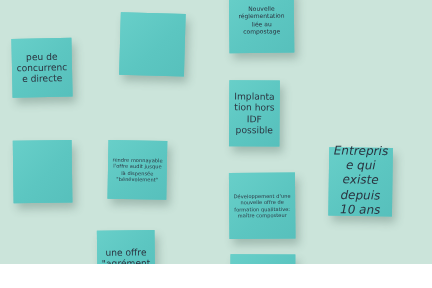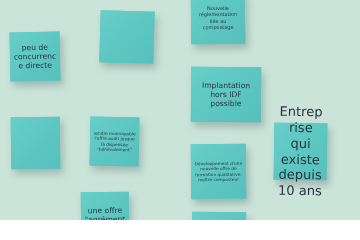--- a/index.html
+++ b/index.html
@@ -36,36 +36,36 @@
   }
   .note .txt {
     display: block;
     width: 100%;
     word-wrap: break-word;
   }
   
   .s-tiny  { font-size: 4.2px; letter-spacing: 0.05px; }
   .s-small { font-size: 5.0px; }
   .s-med   { font-size: 7.6px; }
-  .s-large { font-size: 13px; }
+  .s-large { font-size: 10px; font-style: italic; }
 </style>
 </head>
 <body>
 
 <div id="board" style="background: rgb(203, 228, 218);">
     <div class="note s-med" style="left: 10px; top: 32px; width: 50px; height: 49px; transform: rotate(-1.2deg);">
       <span class="txt">peu de concurrence directe</span>
     </div>
     <div class="note s-med" style="left: 100px; top: 11px; width: 54px; height: 52px; transform: rotate(1.6deg);">
       <span class="txt"></span>
     </div>
     <div class="note s-small" style="left: 191px; top: -9px; width: 54px; height: 53px; transform: rotate(-0.6deg);">
       <span class="txt">Nouvelle réglementation liée au compostage</span>
     </div>
-    <div class="note s-med" style="left: 191px; top: 67px; width: 70px; height: 55px; transform: rotate(0.4deg);">
+    <div class="note s-med" style="left: 191px; top: 67px; width: 42px; height: 55px; transform: rotate(0.4deg);">
       <span class="txt">Implantation hors IDF possible</span>
     </div>
     <div class="note s-med" style="left: 11px; top: 117px; width: 49px; height: 52px; transform: rotate(-0.8deg);">
       <span class="txt"></span>
     </div>
     <div class="note s-tiny" style="left: 90px; top: 117px; width: 49px; height: 49px; transform: rotate(1deg);">
       <span class="txt">rendre monnayable l'offre audit jusque là dispensée "bénévolement"</span>
     </div>
     <div class="note s-tiny" style="left: 191px; top: 144px; width: 55px; height: 55px; transform: rotate(-0.5deg);">
       <span class="txt">Développement d'une nouvelle offre de formation qualitative: maître composteur</span>

